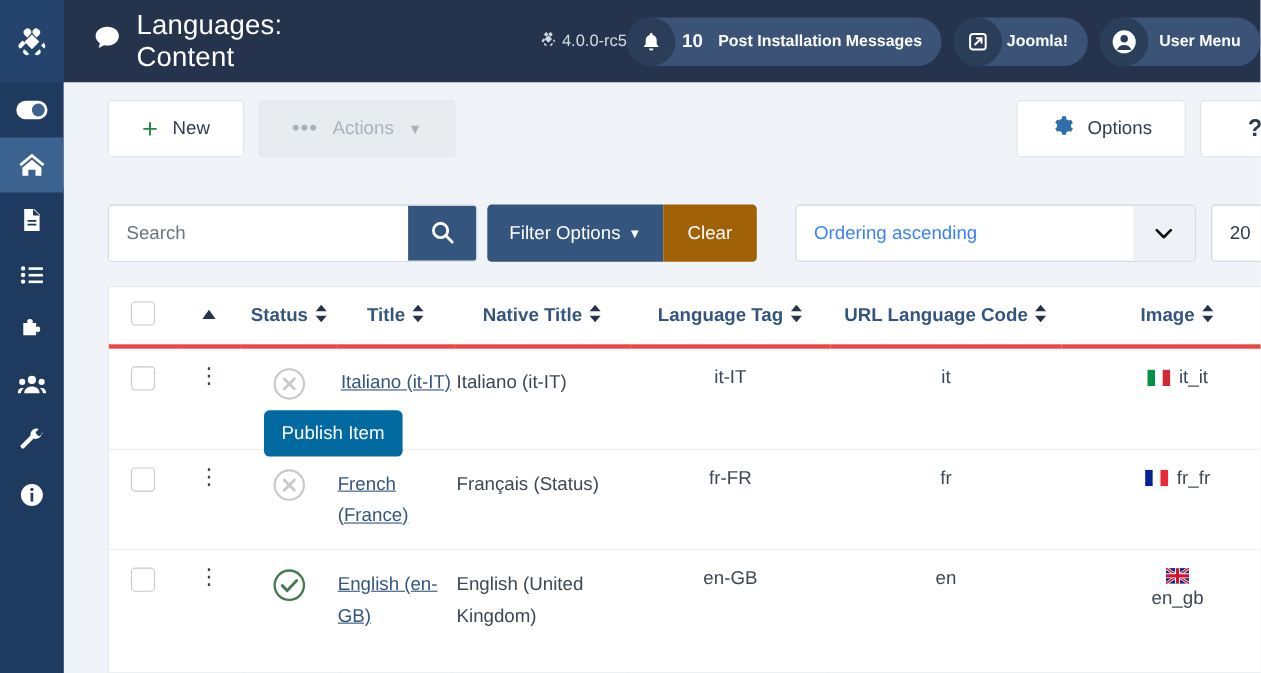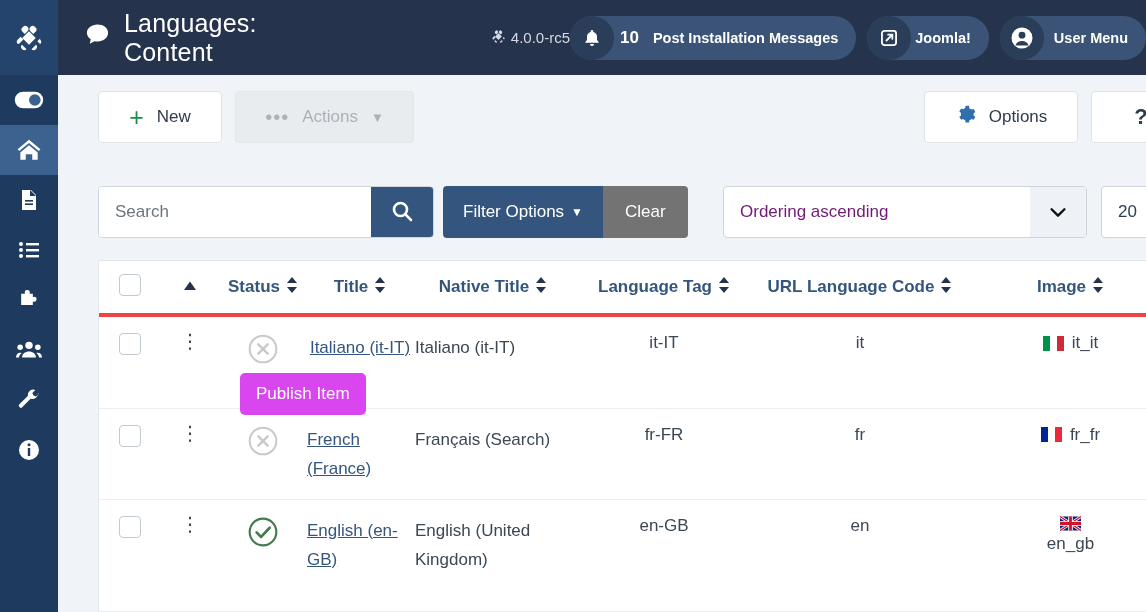--- a/index.html
+++ b/index.html
@@ -111,31 +111,31 @@
     display: flex; align-items: center; justify-content: center;
     cursor: pointer;
   }
   .filter-opts {
     margin-left: 9px; height: 52px; background: #34567e; color: #fff;
     display: flex; align-items: center; gap: 7px;
     padding: 0 20px; font-size: 17px;
     border-radius: 4px 0 0 4px;
   }
   .clear-btn {
-    height: 52px; background: #737373; color: #fff;
+    height: 52px; background: #a16207; color: #fff;
     display: flex; align-items: center; padding: 0 22px; font-size: 17px;
     border-radius: 0 4px 4px 0;
   }
   .ordering {
     position: absolute; left: 723px; top: 186px;
     width: 364px; height: 52px;
     background: #fff; border: 1px solid #ced4da; border-radius: 4px;
     display: flex; align-items: center;
   }
-  .ordering .val { flex: 1; padding-left: 16px; font-size: 17px; color: #701a75; }
+  .ordering .val { flex: 1; padding-left: 16px; font-size: 17px; color: #3b82f6; }
   .ordering .caret {
     width: 56px; height: 50px; background: #eef1f6;
     display: flex; align-items: center; justify-content: center;
     border-radius: 0 3px 3px 0;
   }
   .limit {
     position: absolute; left: 1101px; top: 186px;
     width: 76px; height: 52px;
     background: #fff; border: 1px solid #ced4da; border-radius: 4px;
     display: flex; align-items: center;
@@ -184,21 +184,21 @@
   .native { text-align: left; display: inline-block; line-height: 29px; }
 
   .sort-arrow { display: inline-block; }
   .flagcell { display: inline-flex; align-items: center; gap: 8px; }
   .flagcell.stacked { flex-direction: column; gap: 3px; }
   .flag { width: 21px; height: 15px; display: inline-block; flex: none; }
 
   
   .tooltip {
     position: absolute; left: 240px; top: 373px;
-    background: #d946ef; color: #fff;
+    background: #0369a1; color: #fff;
     font-size: 17px; padding: 11px 16px;
     border-radius: 5px; white-space: nowrap;
     z-index: 50;
   }
 </style>
 </head>
 <body>
 
 <div class="app">
 
@@ -540,21 +540,21 @@
               <svg width="32" height="32" viewBox="0 0 24 24" fill="none" stroke="#c9c9c9" stroke-width="1.5">
                 <circle cx="12" cy="12" r="10"></circle>
                 <path d="M8.5 8.5 15.5 15.5M15.5 8.5 8.5 15.5" stroke-width="1.8" stroke-linecap="round"></path>
               </svg>
             </span>
           </td>
           <td>
             <a class="title-link" href="#">French (France)</a>
           </td>
           <td style="text-align:left; padding-left:2px;">
-            <span class="native">Français (Search)</span>
+            <span class="native">Français (Status)</span>
           </td>
           <td>fr-FR</td>
           <td>fr</td>
           <td>
             <span class="flagcell">
               <span class="flag">
                 <svg width="21" height="15" viewBox="0 0 21 15">
                   <rect x="0" y="0" width="7" height="15" fill="#002395"></rect>
                   <rect x="7" y="0" width="7" height="15" fill="#ffffff"></rect>
                   <rect x="14" y="0" width="7" height="15" fill="#ed2939"></rect>

